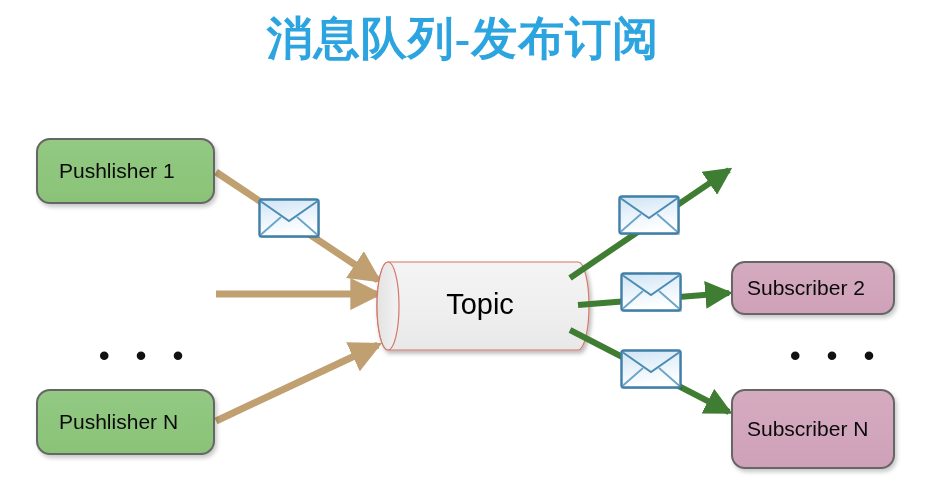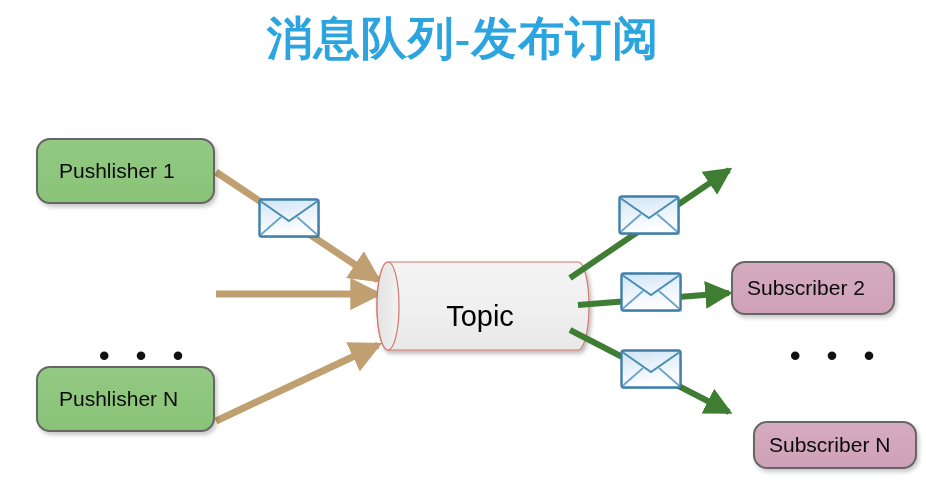--- a/index.html
+++ b/index.html
@@ -77,21 +77,20 @@
   .topic-label {
     position: absolute;
     left: 395px;
     top: 288px;
     width: 170px;
     text-align: center;
     font-size: 29px;
     color: #000000;
     font-family: "Liberation Sans", sans-serif;
     user-select: none;
-    margin-top: 12px;
   }
 
   .envelope {
     position: absolute;
     width: 62px;
     height: 40px;
   }
 </style>
 </head>
 <body>
@@ -142,31 +141,31 @@
       <line x1="570" y1="278" x2="729" y2="170" stroke="#3f7d32" stroke-width="6" marker-end="url(#arrow-green)"></line>
       <line x1="578" y1="305" x2="729" y2="293" stroke="#3f7d32" stroke-width="6" marker-end="url(#arrow-green)"></line>
       <line x1="570" y1="330" x2="729" y2="412" stroke="#3f7d32" stroke-width="6" marker-end="url(#arrow-green)"></line>
     </g>
   </svg>
 
   <div class="node publisher" style="left:36px; top:138px; width:179px; height:66px;">
     <span>Pushlisher 1</span>
   </div>
   <div class="ellipsis" style="left:99px; top:341px;">• • •</div>
-  <div class="node publisher" style="left:36px; top:366px; width:179px; height:66px;">
+  <div class="node publisher" style="left:36px; top:389px; width:179px; height:66px;">
     <span>Pushlisher N</span>
   </div>
 
   <div class="topic-label">Topic</div>
 
   <div class="node subscriber" style="left:731px; top:261px; width:164px; height:54px;">
     <span>Subscriber 2</span>
   </div>
   <div class="ellipsis" style="left:790px; top:341px;">• • •</div>
-  <div class="node subscriber" style="left:753px; top:389px; width:164px; height:48px;margin-top:32px;">
+  <div class="node subscriber" style="left:731px; top:389px; width:164px; height:80px;">
     <span>Subscriber N</span>
   </div>
 
   <svg class="envelope" style="left:258px; top:198px;" viewBox="0 0 62 40" xmlns="http://www.w3.org/2000/svg">
     <g filter="url(#soft-shadow)">
       <rect x="1.5" y="1.5" width="59" height="37" rx="2.5" fill="url(#env-face)" stroke="#3f7fa8" stroke-width="2.4"></rect>
       <path d="M 3 3.5 L 31 23 L 59 3.5" fill="none" stroke="#4b8cb4" stroke-width="2"></path>
       <path d="M 3 36.5 L 23 19" fill="none" stroke="#6ba3c6" stroke-width="1.8"></path>
       <path d="M 59 36.5 L 39 19" fill="none" stroke="#6ba3c6" stroke-width="1.8"></path>
     </g>

